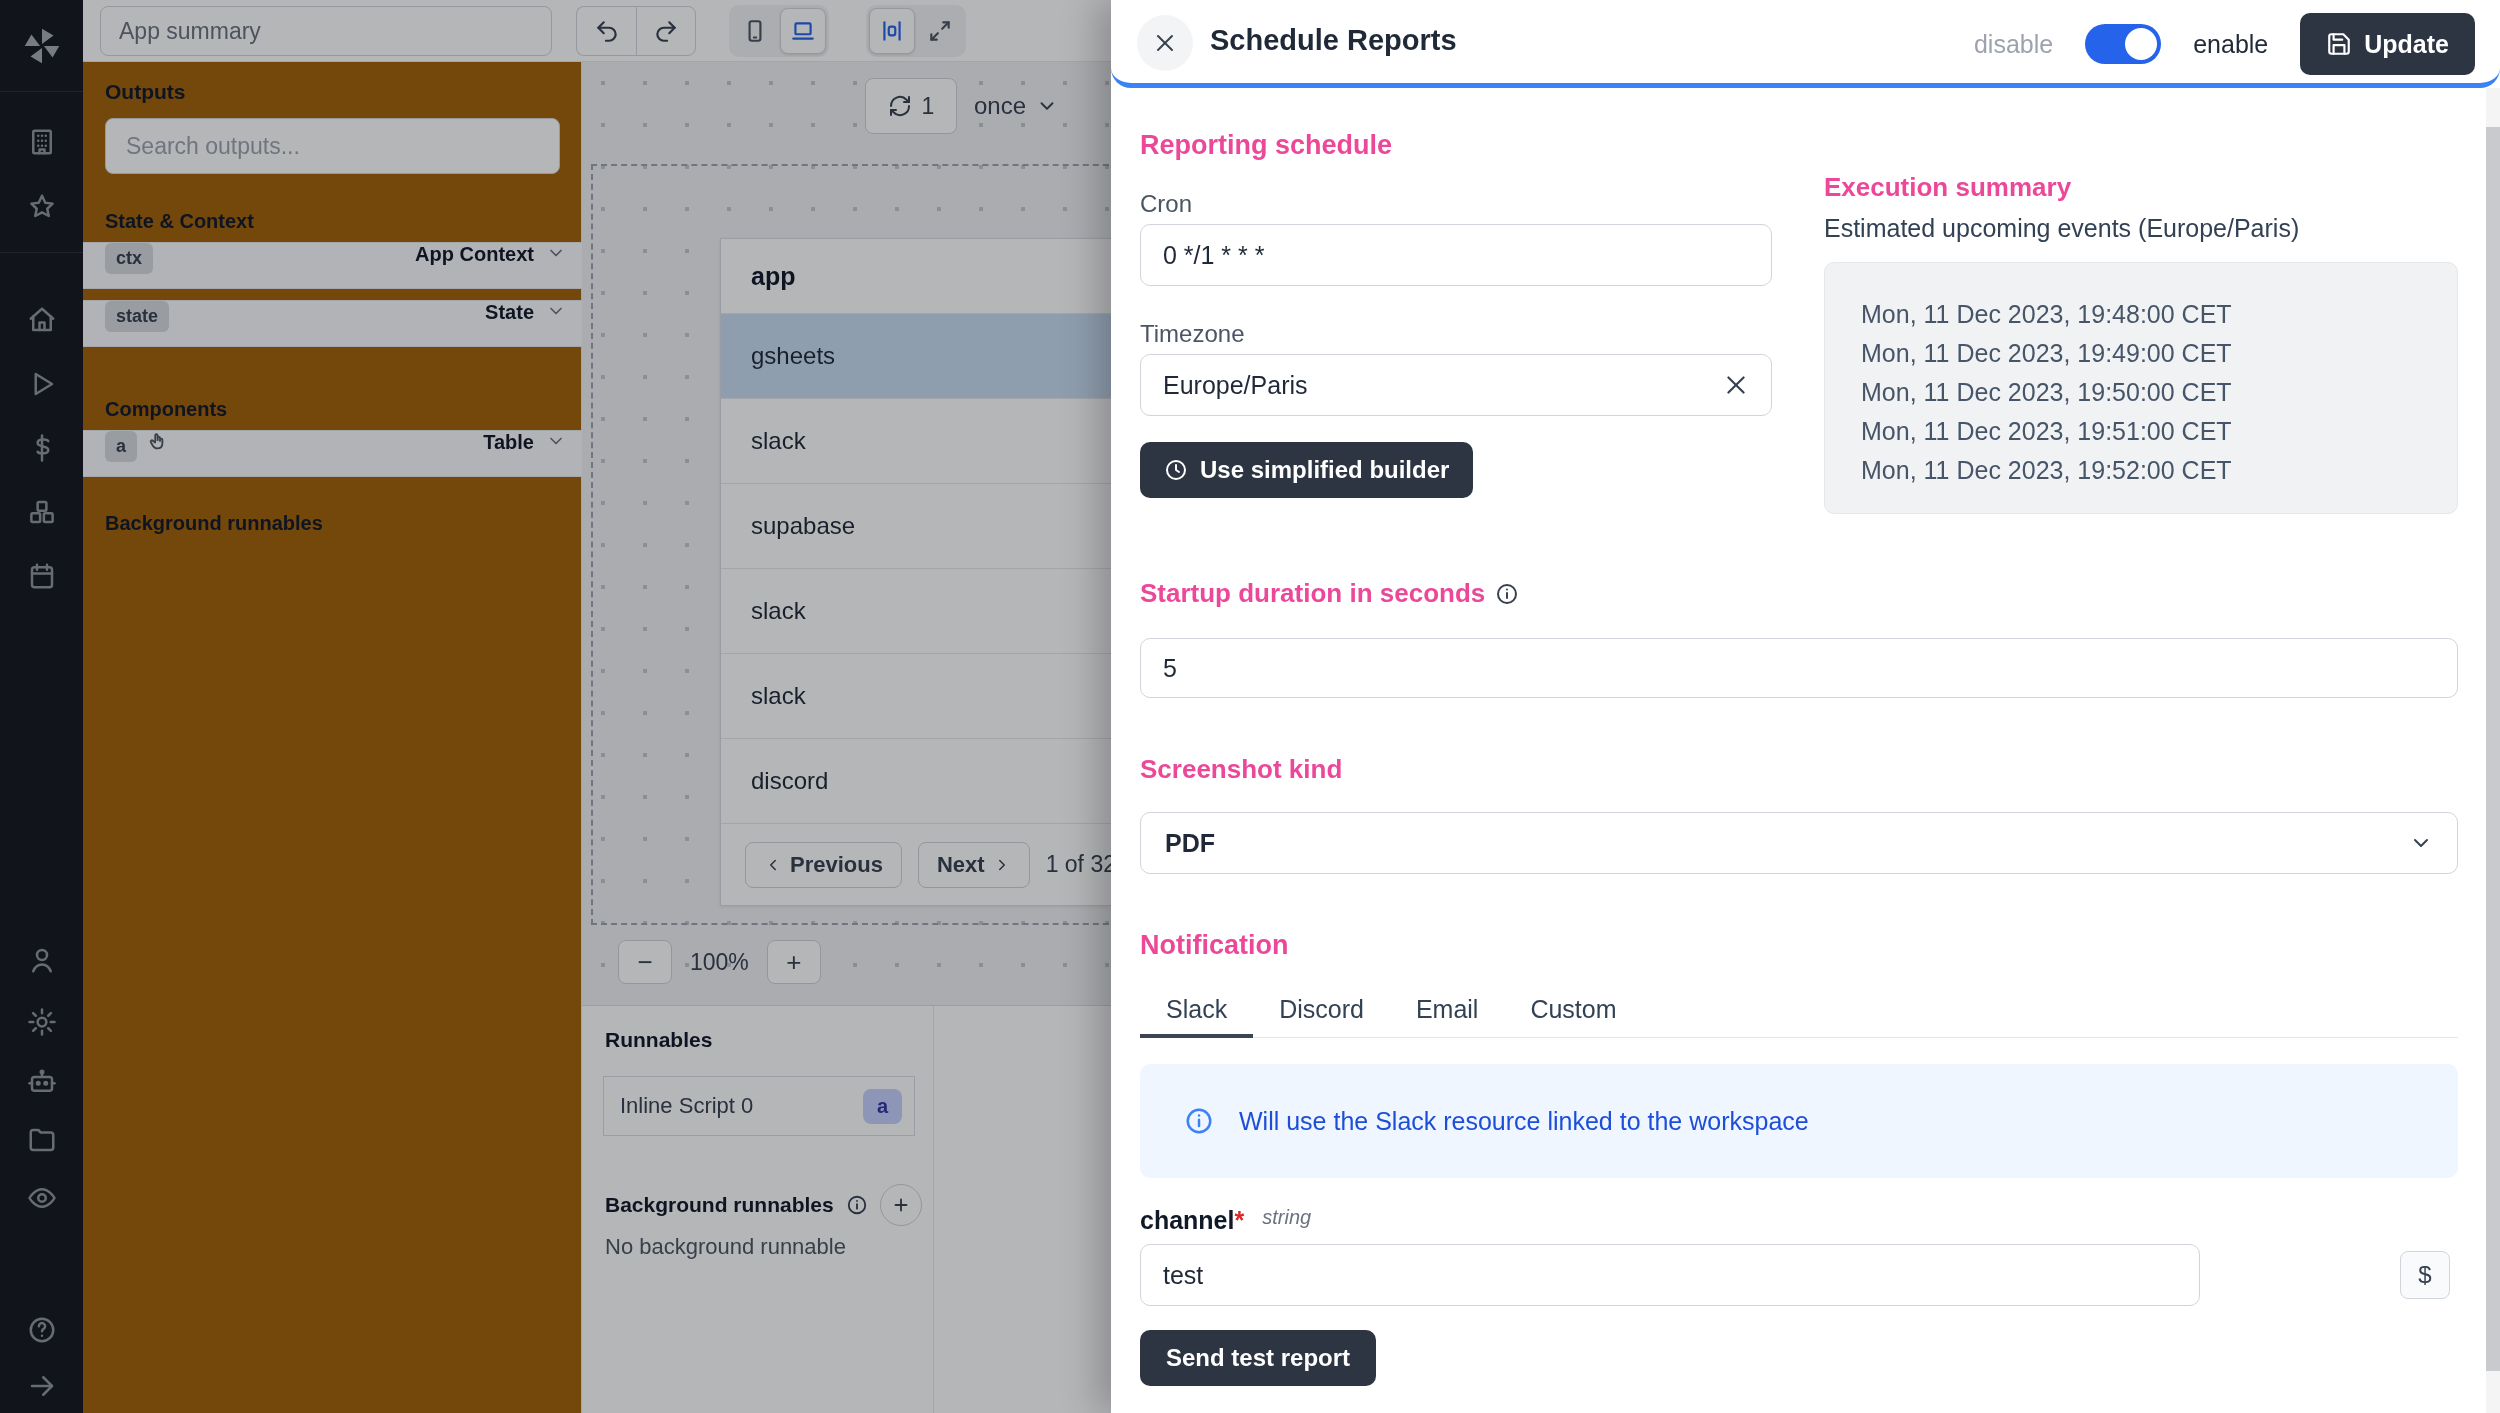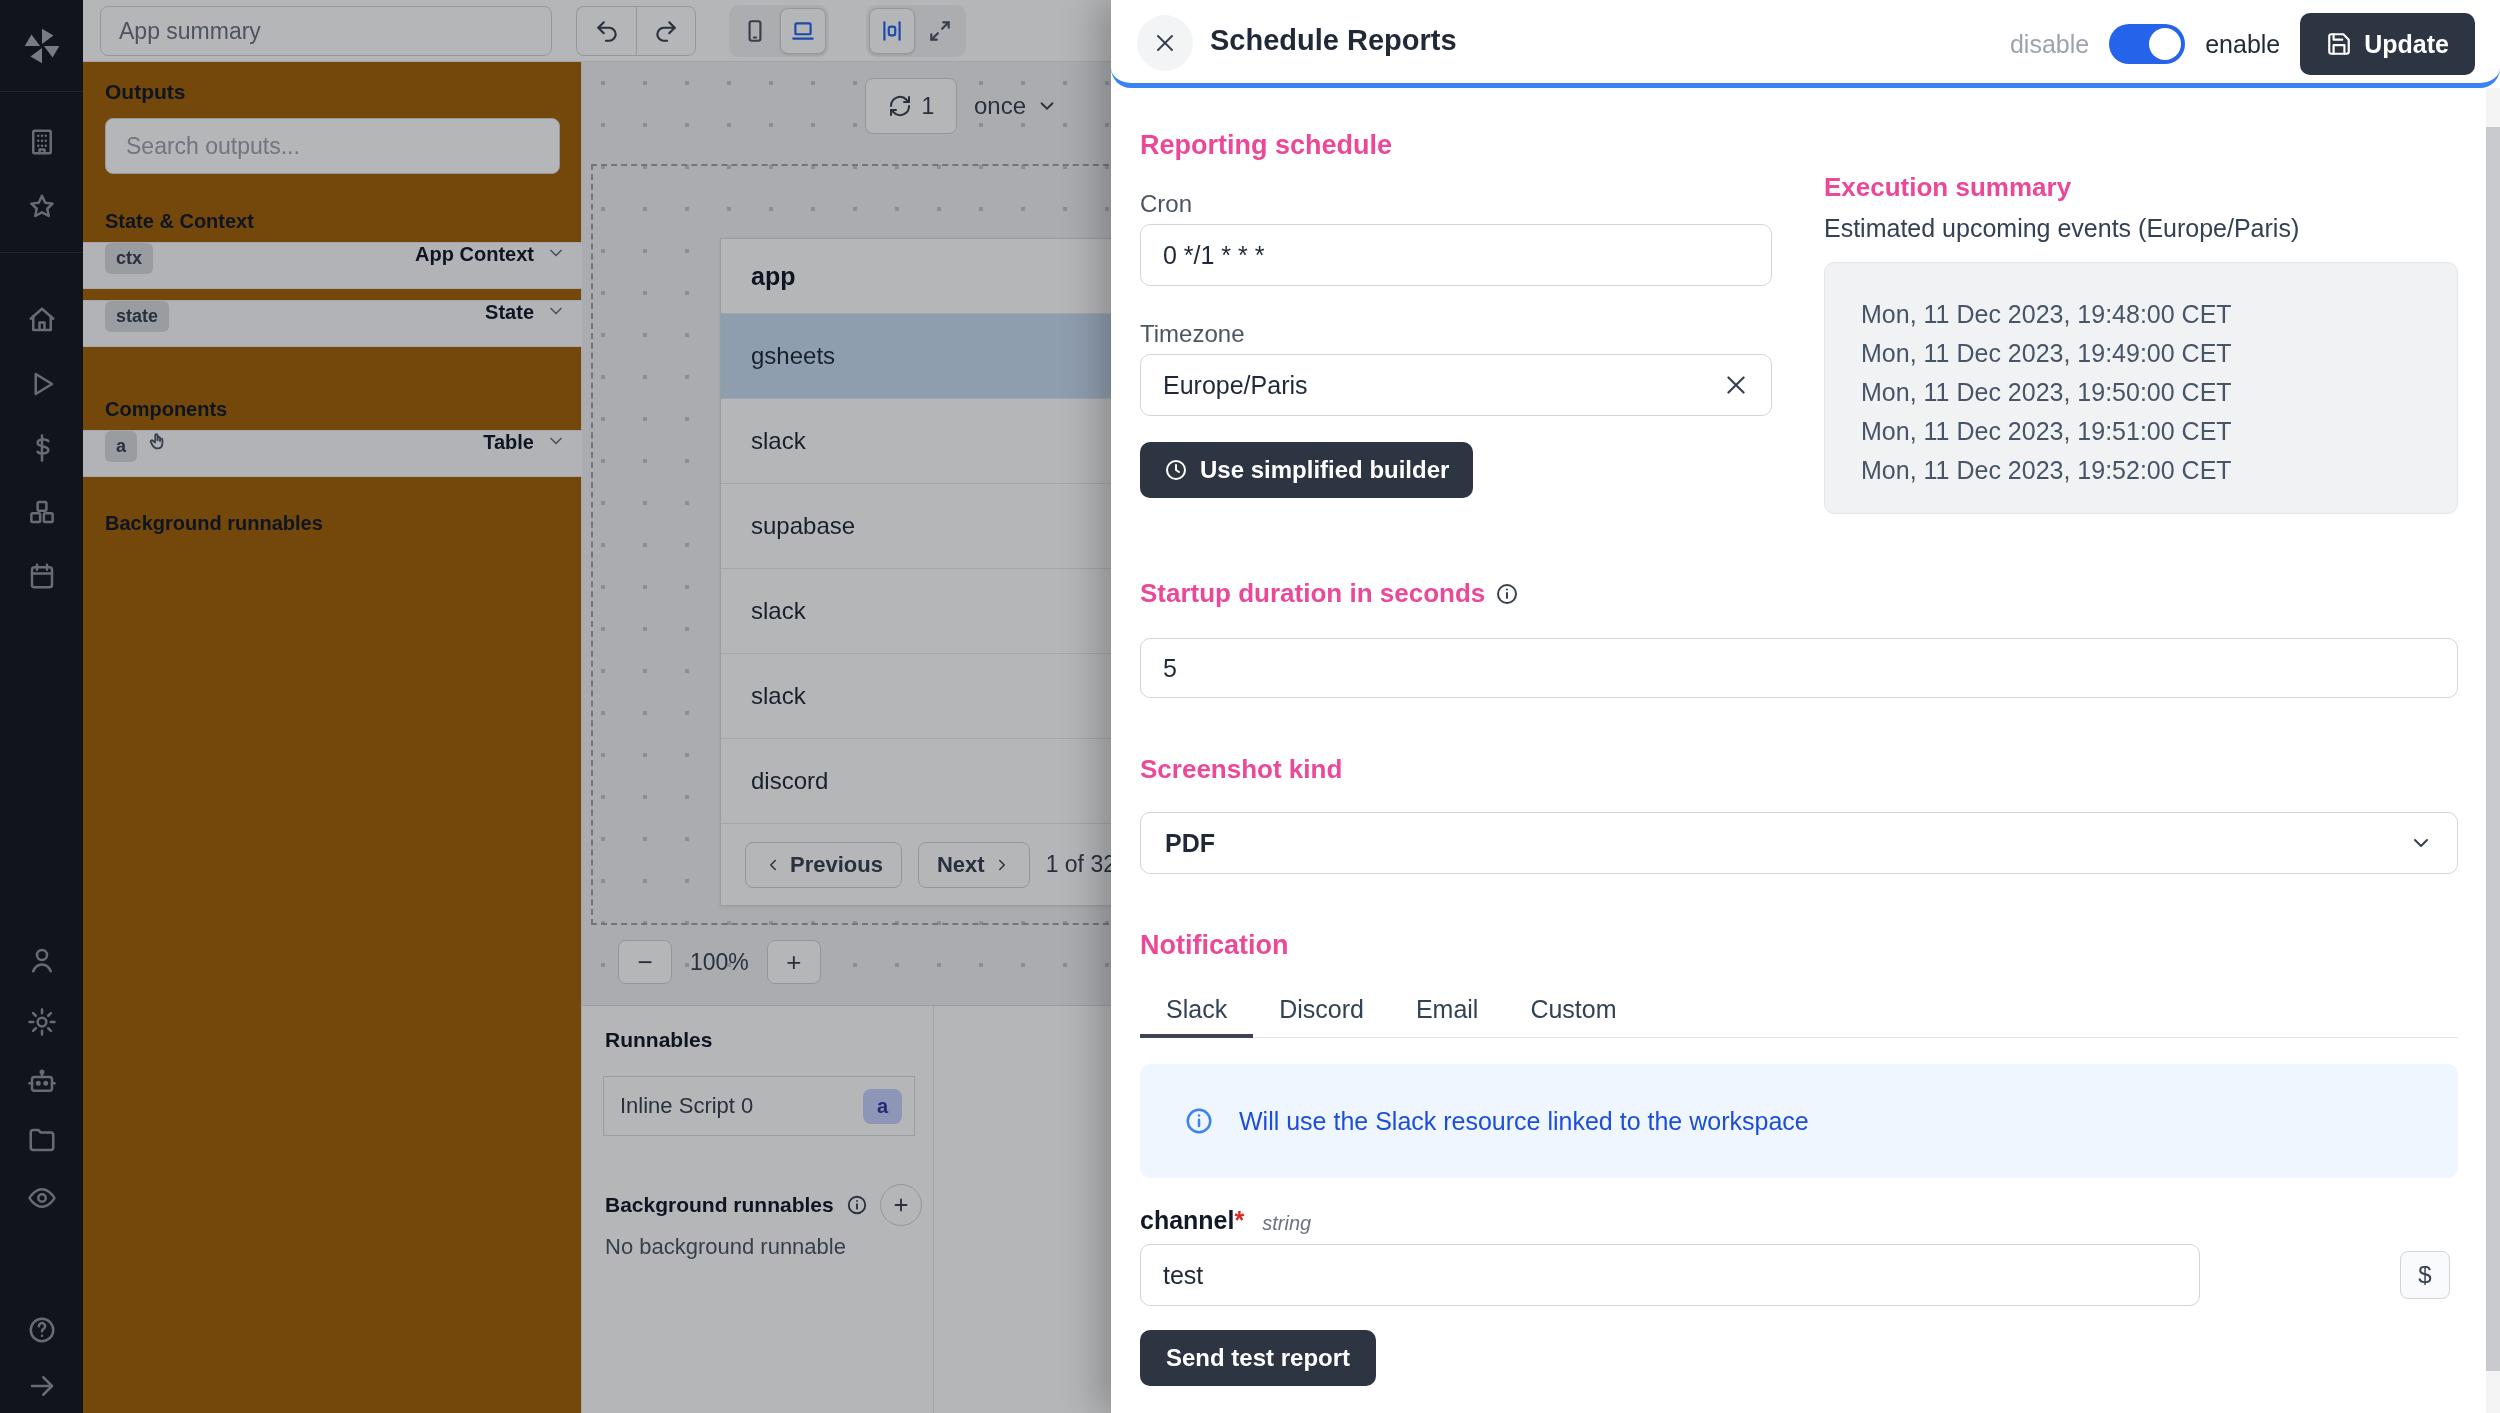--- a/index.html
+++ b/index.html
@@ -81,21 +81,21 @@
 
   
   .overlay { position:absolute; left:0; top:0; width:1111px; height:1413px; background:rgba(10,13,20,0.30); z-index:40; }
 
   
   .drawer { position:absolute; left:1111px; top:0; width:1389px; height:1413px; background:#fff; z-index:50; box-shadow:-14px 0 34px rgba(0,0,0,.22); }
   .dr-header { position:absolute; left:0; top:0; right:0; height:88px; border-bottom:5px solid #3b82f6;border-radius:20px; }
   .close-btn { position:absolute; left:26px; top:15px; width:56px; height:56px; border-radius:50%; background:#f3f4f6; display:flex; align-items:center; justify-content:center; color:#374151; cursor:pointer; }
   .close-btn svg { width:24px; height:24px; }
   .dr-title { position:absolute; left:99px; top:24px; font-size:29px; font-weight:700; color:#1f2937; }
-  .hdr-right { position:absolute; right:25px; top:0; height:88px; display:flex; align-items:center; gap:20px; }
+  .hdr-right { position:absolute; right:25px; top:0; height:88px; display:flex; align-items:center; gap:32px; }
   .tg-off { font-size:25px; color:#9ca3af; }
   .tg-on { font-size:25px; color:#1f2937; }
   .toggle { width:76px; height:40px; border-radius:20px; background:#2563eb; position:relative; cursor:pointer; }
   .toggle .knob { position:absolute; right:4px; top:4px; width:32px; height:32px; border-radius:50%; background:#fff; }
   .btn-dark { background:#2d3442; color:#fff; border:none; border-radius:10px; display:flex; align-items:center; justify-content:center; gap:12px; font-family:inherit; cursor:pointer; }
   .update-btn { height:62px; padding:0 26px; font-size:25px; font-weight:700; }
   .update-btn svg { width:26px; height:26px; }
 
   .sec-h { position:absolute; font-size:27px; font-weight:700; color:#ec4899; }
   .fld-lbl { position:absolute; font-size:24px; color:#4b5563; }
@@ -117,21 +117,21 @@
   .select-box svg { width:24px; height:24px; color:#374151; }
 
   .tabs { position:absolute; left:29px; top:984px; width:1318px; height:54px; border-bottom:1px solid #e5e7eb; display:flex; }
   .tab { padding:0 26px; font-size:25px; color:#334155; display:flex; align-items:center; cursor:pointer; border-bottom:4px solid transparent; height:54px; }
   .tab.active { border-bottom-color:#3b4554; font-weight:400; }
 
   .alert { position:absolute; left:29px; top:1064px; width:1318px; height:114px; background:#eff6ff; border-radius:10px; display:flex; align-items:center; gap:25px; padding-left:44px; }
   .alert .a-ic { color:#3b82f6; } .alert .a-ic svg { width:30px; height:30px; }
   .alert .a-txt { font-size:25px; color:#1d4ed8; font-weight:500; }
 
-  .chan-row { position:absolute; left:29px; top:1206px; display:flex; align-items:flex-end; }
+  .chan-row { position:absolute; left:29px; top:1206px; display:flex; align-items:flex-start; }
   .chan-name { font-size:25px; font-weight:700; color:#111827; }
   .chan-req { font-size:25px; color:#dc2626; font-weight:700; }
   .chan-type { font-size:20px; font-style:italic; color:#6b7280; margin-left:18px; }
   .dollar-btn { position:absolute; right:8px; top:7px; width:50px; height:48px; background:#f9fafb; border:1px solid #d1d5db; border-radius:8px; font-size:24px; color:#374151; display:flex; align-items:center; justify-content:center; cursor:pointer; }
   .send-btn { position:absolute; left:29px; top:1330px; height:56px; padding:0 26px; font-size:24px; font-weight:700; }
 
   .dr-scroll-track { position:absolute; right:0; top:88px; bottom:0; width:14px; background:#f4f4f5; }
   .dr-scroll-thumb { position:absolute; right:0; top:127px; width:14px; height:1244px; background:#c8cacd; cursor:pointer; }
 </style>
 </head>

